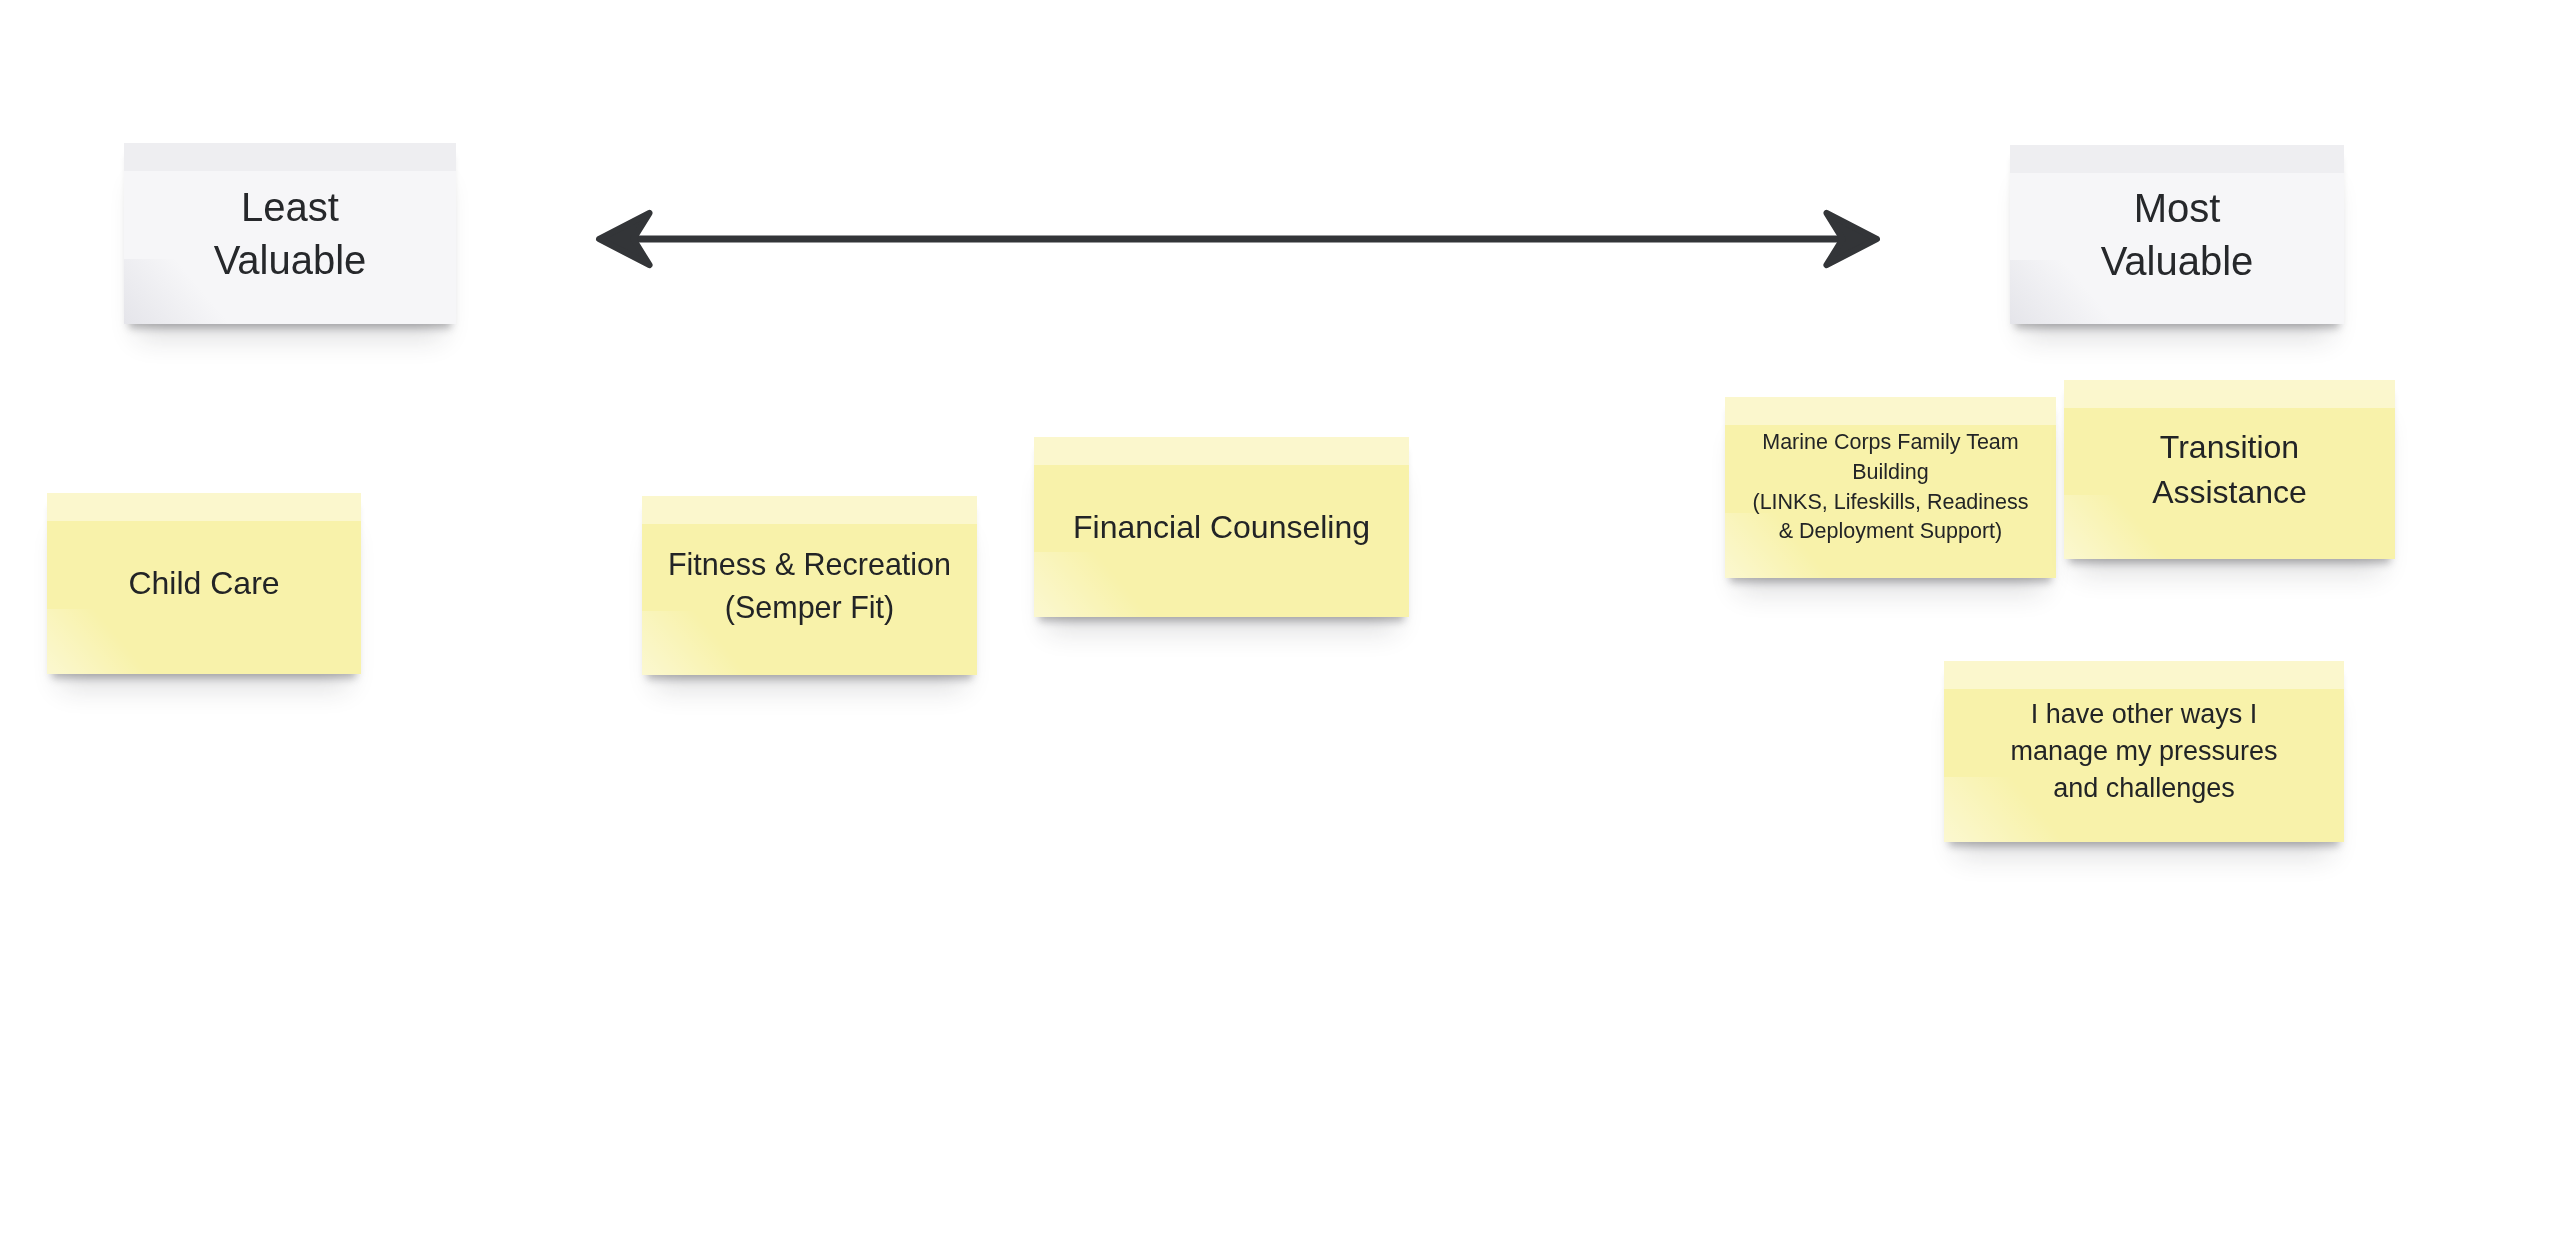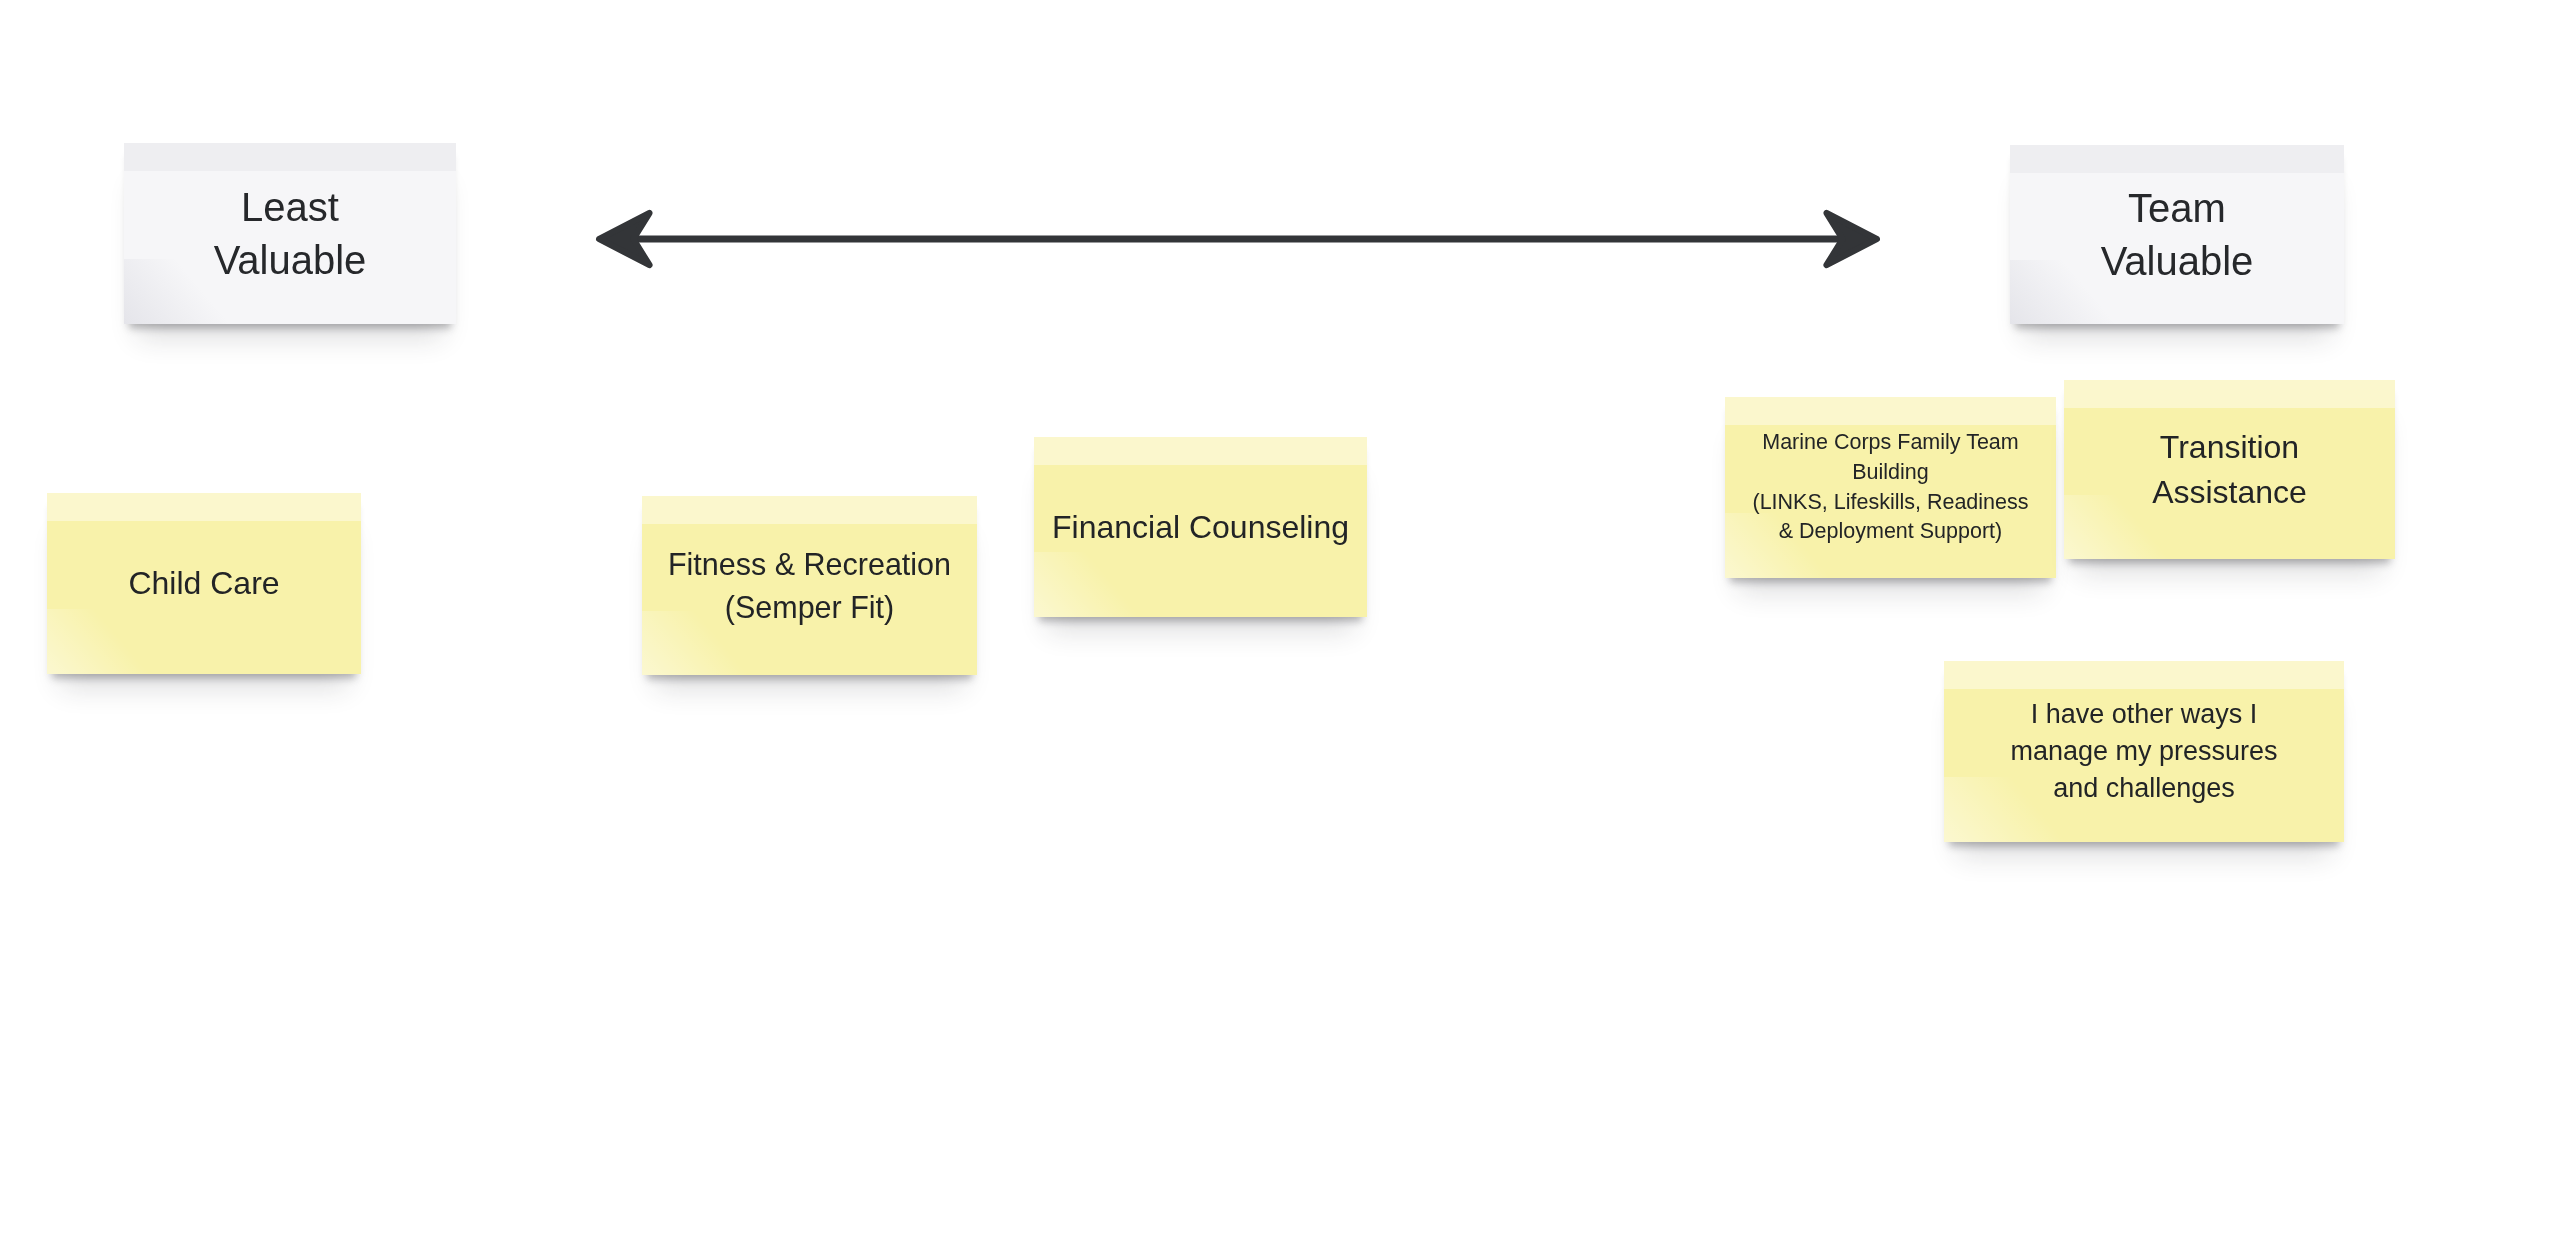--- a/index.html
+++ b/index.html
@@ -90,34 +90,34 @@
     <path d="M8 40 L64 11 L46 40 L64 69 Z" fill="#333538" stroke="#333538" stroke-width="7" stroke-linejoin="round"></path>
     <path d="M1432 40 L1376 11 L1394 40 L1376 69 Z" fill="#333538" stroke="#333538" stroke-width="7" stroke-linejoin="round"></path>
   </svg>
 
   <div class="note anchor-note white" style="left: 124px; top: 143px; width: 332px; height: 181px; font-size: 40px;">
     <span class="note-text">Least
 Valuable</span>
   </div>
 
   <div class="note anchor-note white" style="left: 2010px; top: 145px; width: 334px; height: 179px; font-size: 40px;">
-    <span class="note-text">Team
+    <span class="note-text">Most
 Valuable</span>
   </div>
 
   <div class="note yellow" style="left: 47px; top: 493px; width: 314px; height: 181px; font-size: 32px;">
     <span class="note-text">Child Care</span>
   </div>
 
   <div class="note yellow" style="left: 642px; top: 496px; width: 335px; height: 179px; font-size: 30.5px;">
     <span class="note-text">Fitness &amp; Recreation
 (Semper Fit)</span>
   </div>
 
-  <div class="note yellow" style="left: 1034px; top: 437px; width: 333px; height: 180px; font-size: 32px;">
+  <div class="note yellow" style="left: 1034px; top: 437px; width: 375px; height: 180px; font-size: 32px;">
     <span class="note-text">Financial Counseling</span>
   </div>
 
   <div class="note yellow" style="left: 1725px; top: 397px; width: 331px; height: 181px; font-size: 21.5px;">
     <span class="note-text">Marine Corps Family Team
 Building
 (LINKS, Lifeskills, Readiness
 &amp; Deployment Support)</span>
   </div>
 

